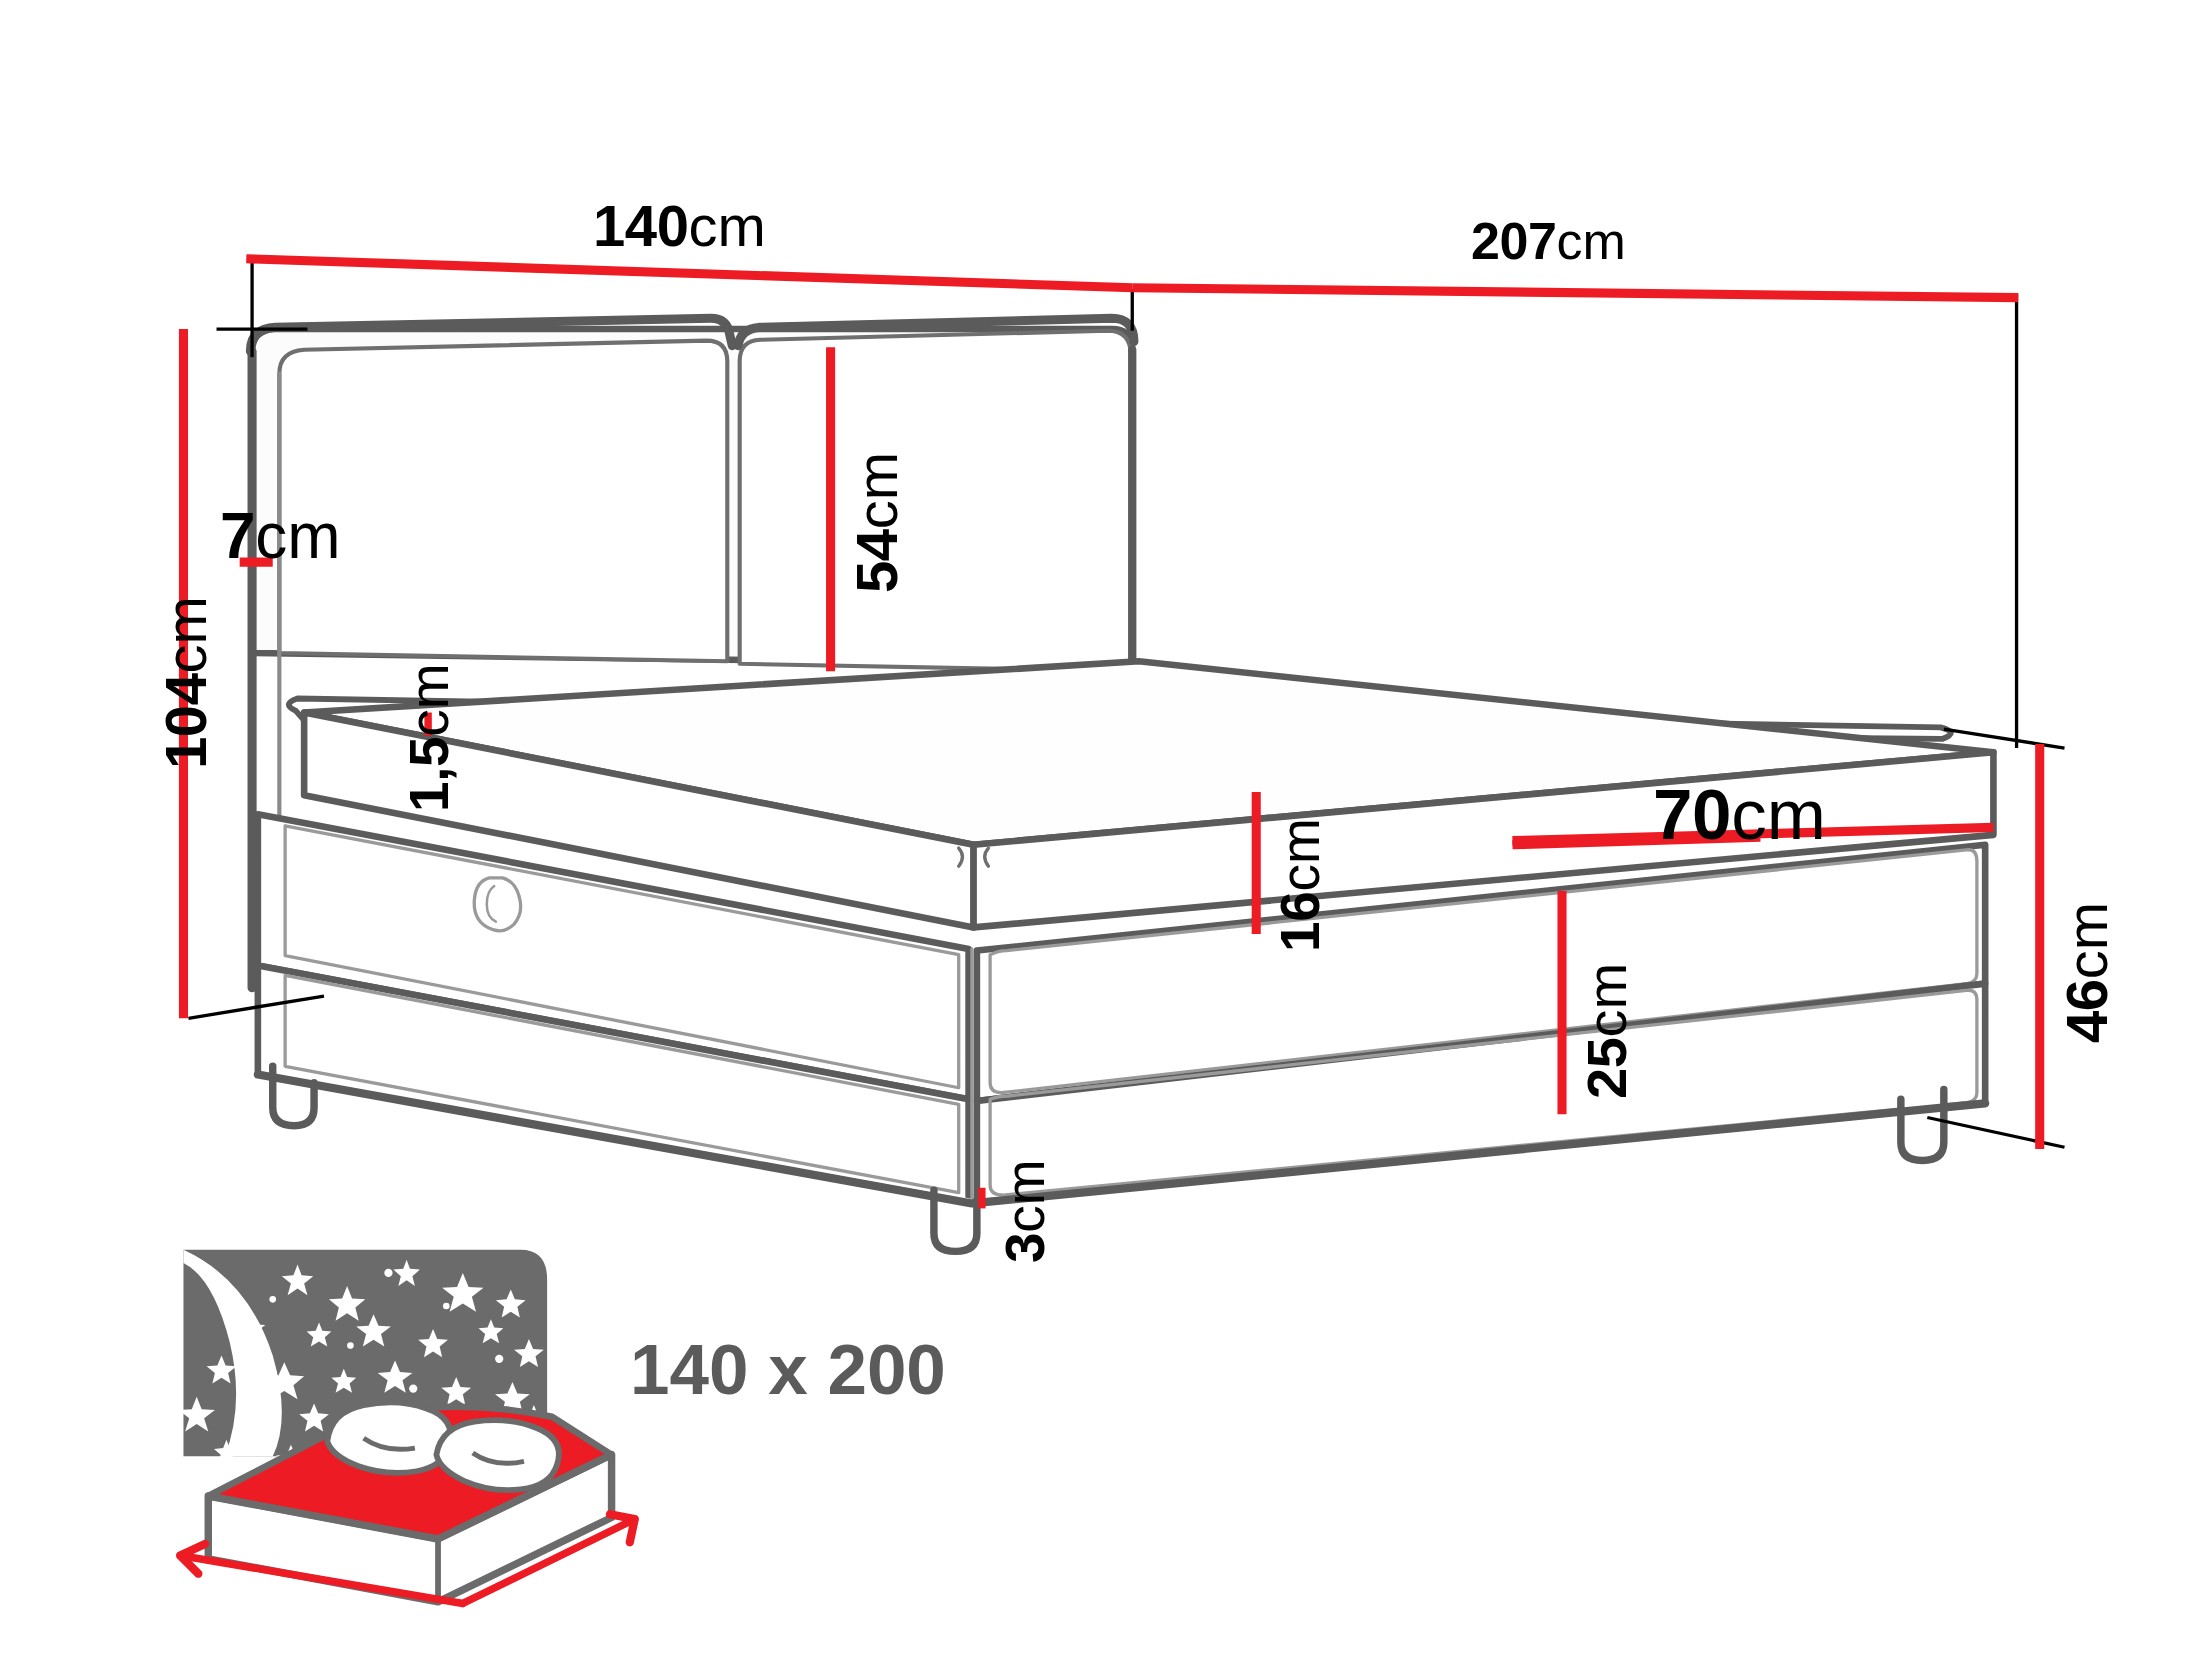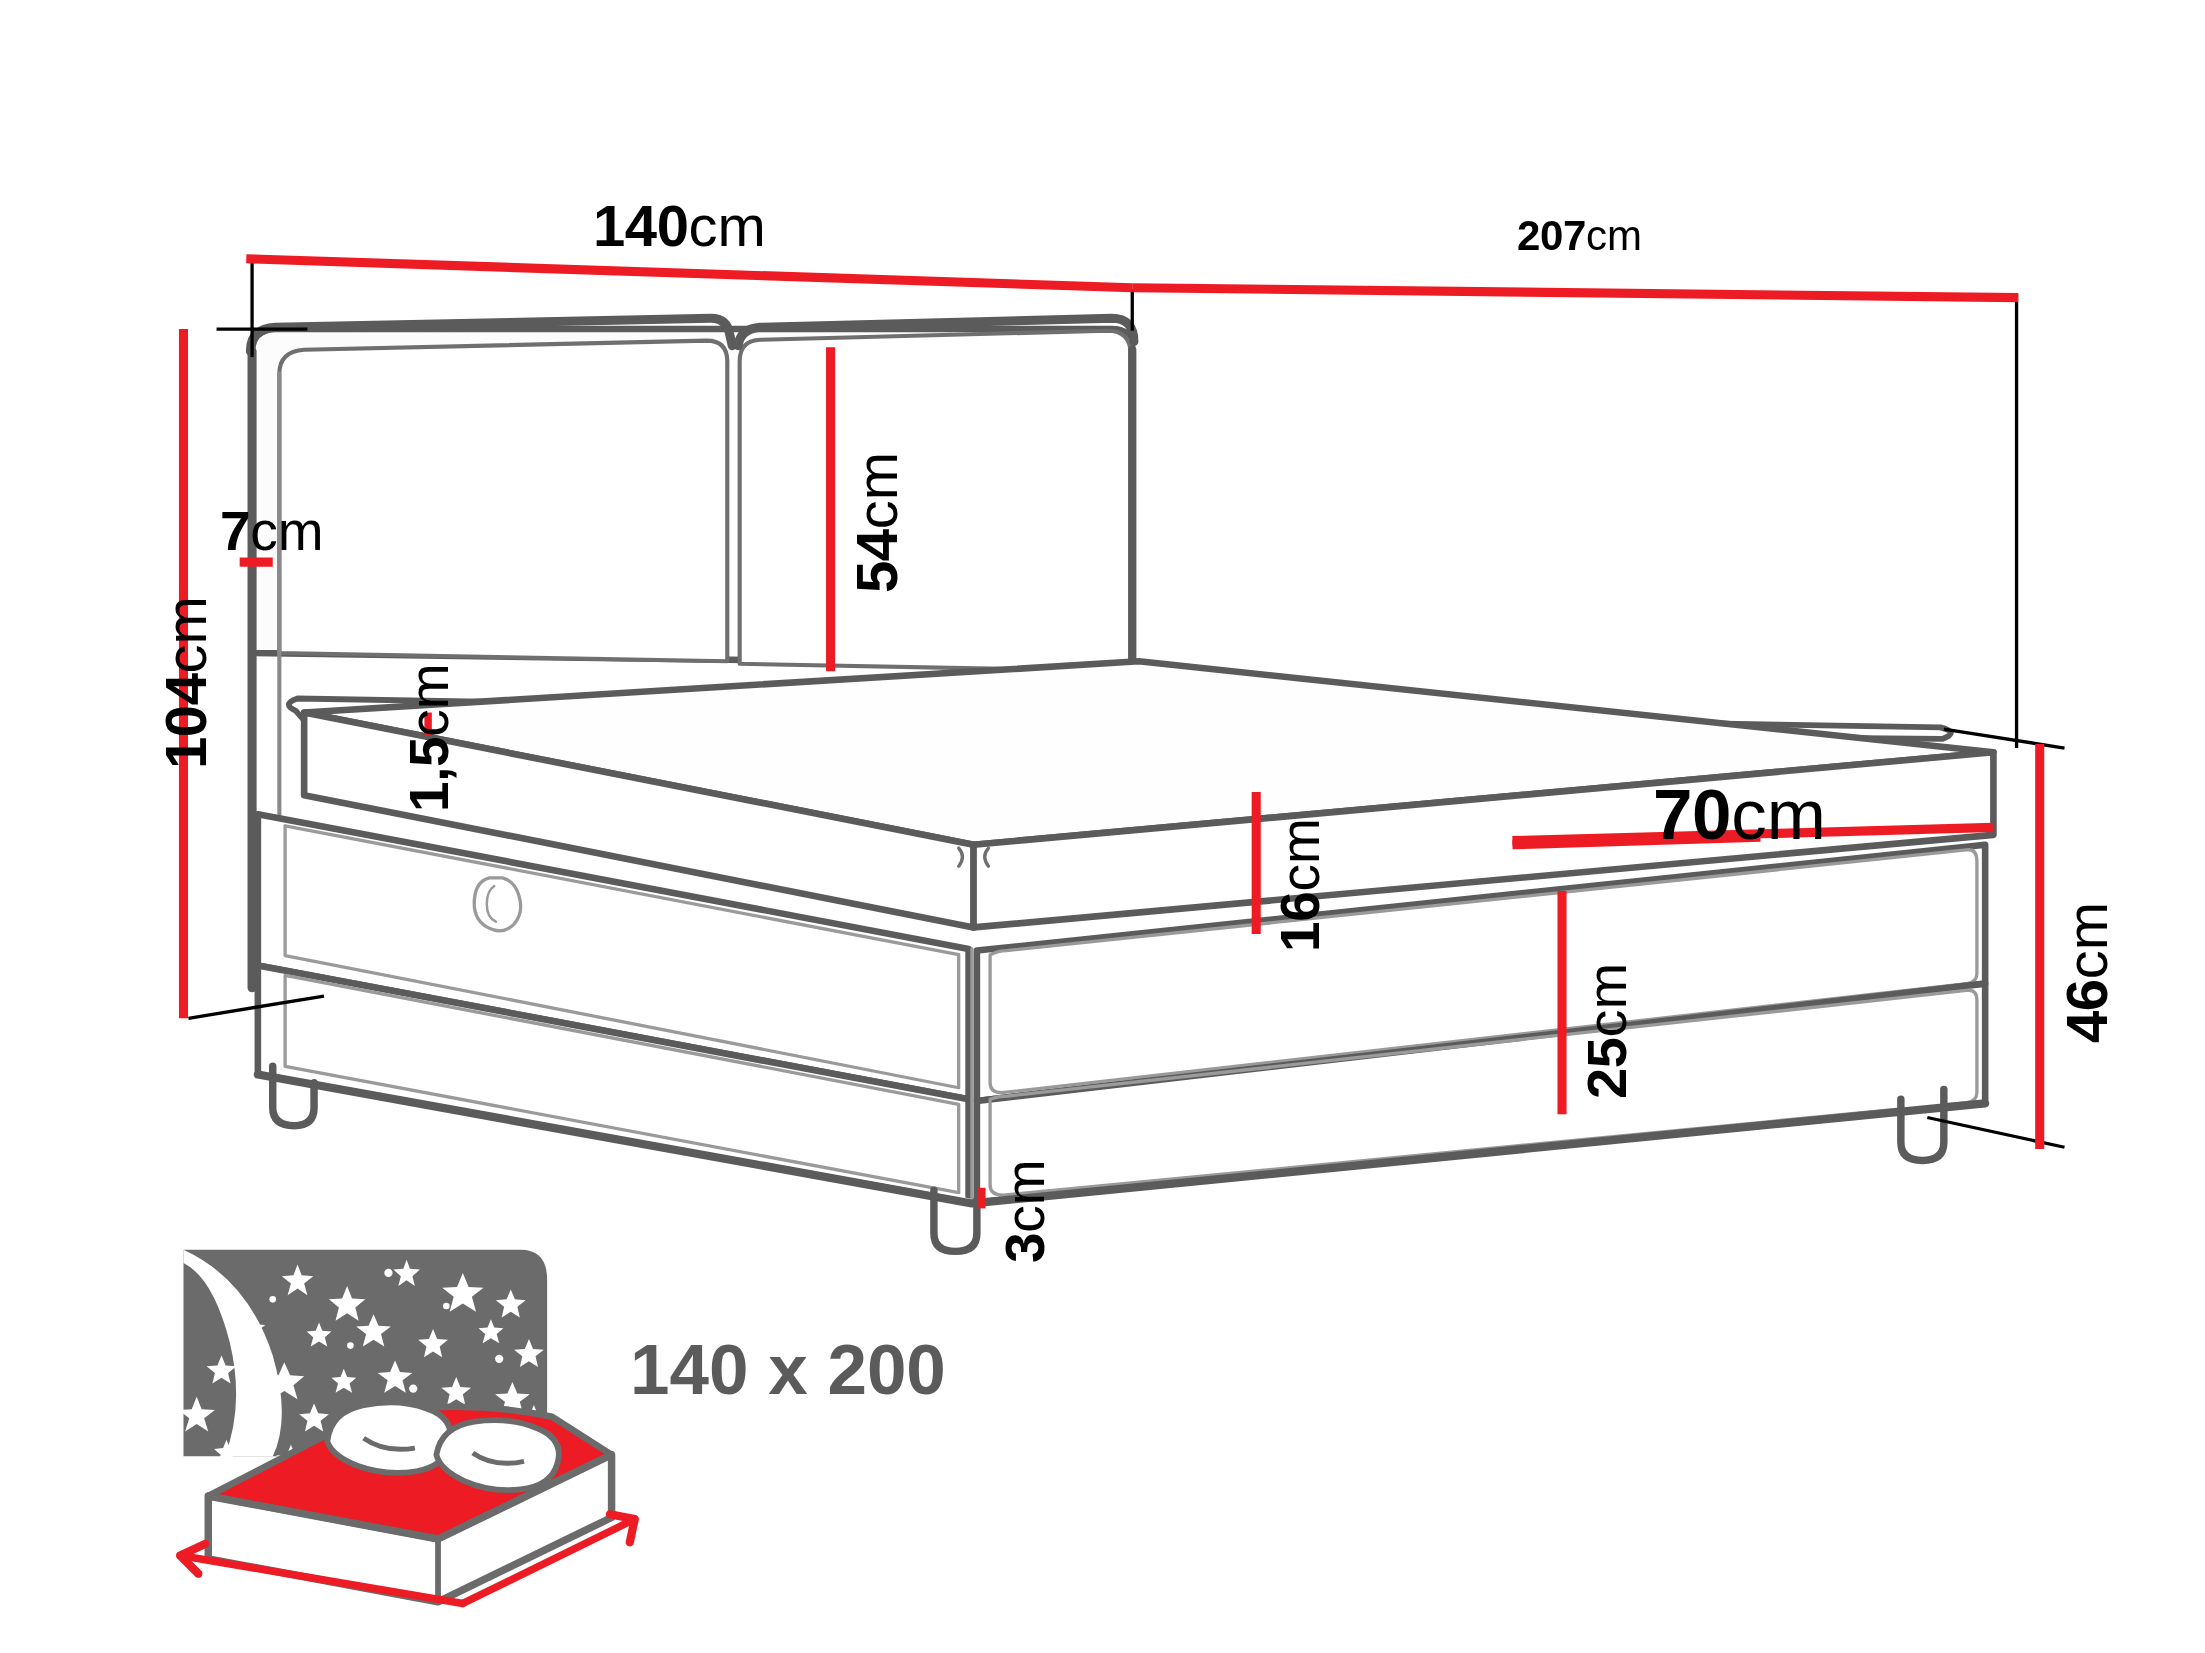--- a/index.html
+++ b/index.html
@@ -239,29 +239,29 @@
         <path d="M 560,1940 L 218,1882"></path>
         <path d="M 218,1882 l 30,-14 M 218,1882 l 22,22" stroke-width="10"></path>
       </g>
     </g>
   </svg>
 
   <div class="dim-label" style="left:593px; top:197px; font-size:58px;">
     <span class="dim-num">140</span><span class="dim-unit">cm</span>
   </div>
 
-  <div class="dim-label" style="left:1471px; top:215px; font-size:42px;margin-left:46px;">
+  <div class="dim-label" style="left:1471px; top:215px; font-size:52px;">
     <span class="dim-num">207</span><span class="dim-unit">cm</span>
   </div>
 
   <div class="dim-label rot90" style="left:157px; top:769px; font-size:58px;">
     <span class="dim-num">104</span><span class="dim-unit">cm</span>
   </div>
 
-  <div class="dim-label" style="left:220px; top:504px; font-size:55px;">
+  <div class="dim-label" style="left:220px; top:504px; font-size:64px;">
     <span class="dim-num">7</span><span class="dim-unit">cm</span>
   </div>
 
   <div class="dim-label rot90" style="left:848px; top:593px; font-size:58px;">
     <span class="dim-num">54</span><span class="dim-unit">cm</span>
   </div>
 
   <div class="dim-label rot90" style="left:402px; top:812px; font-size:55px;">
     <span class="dim-num">1,5</span><span class="dim-unit">cm</span>
   </div>

